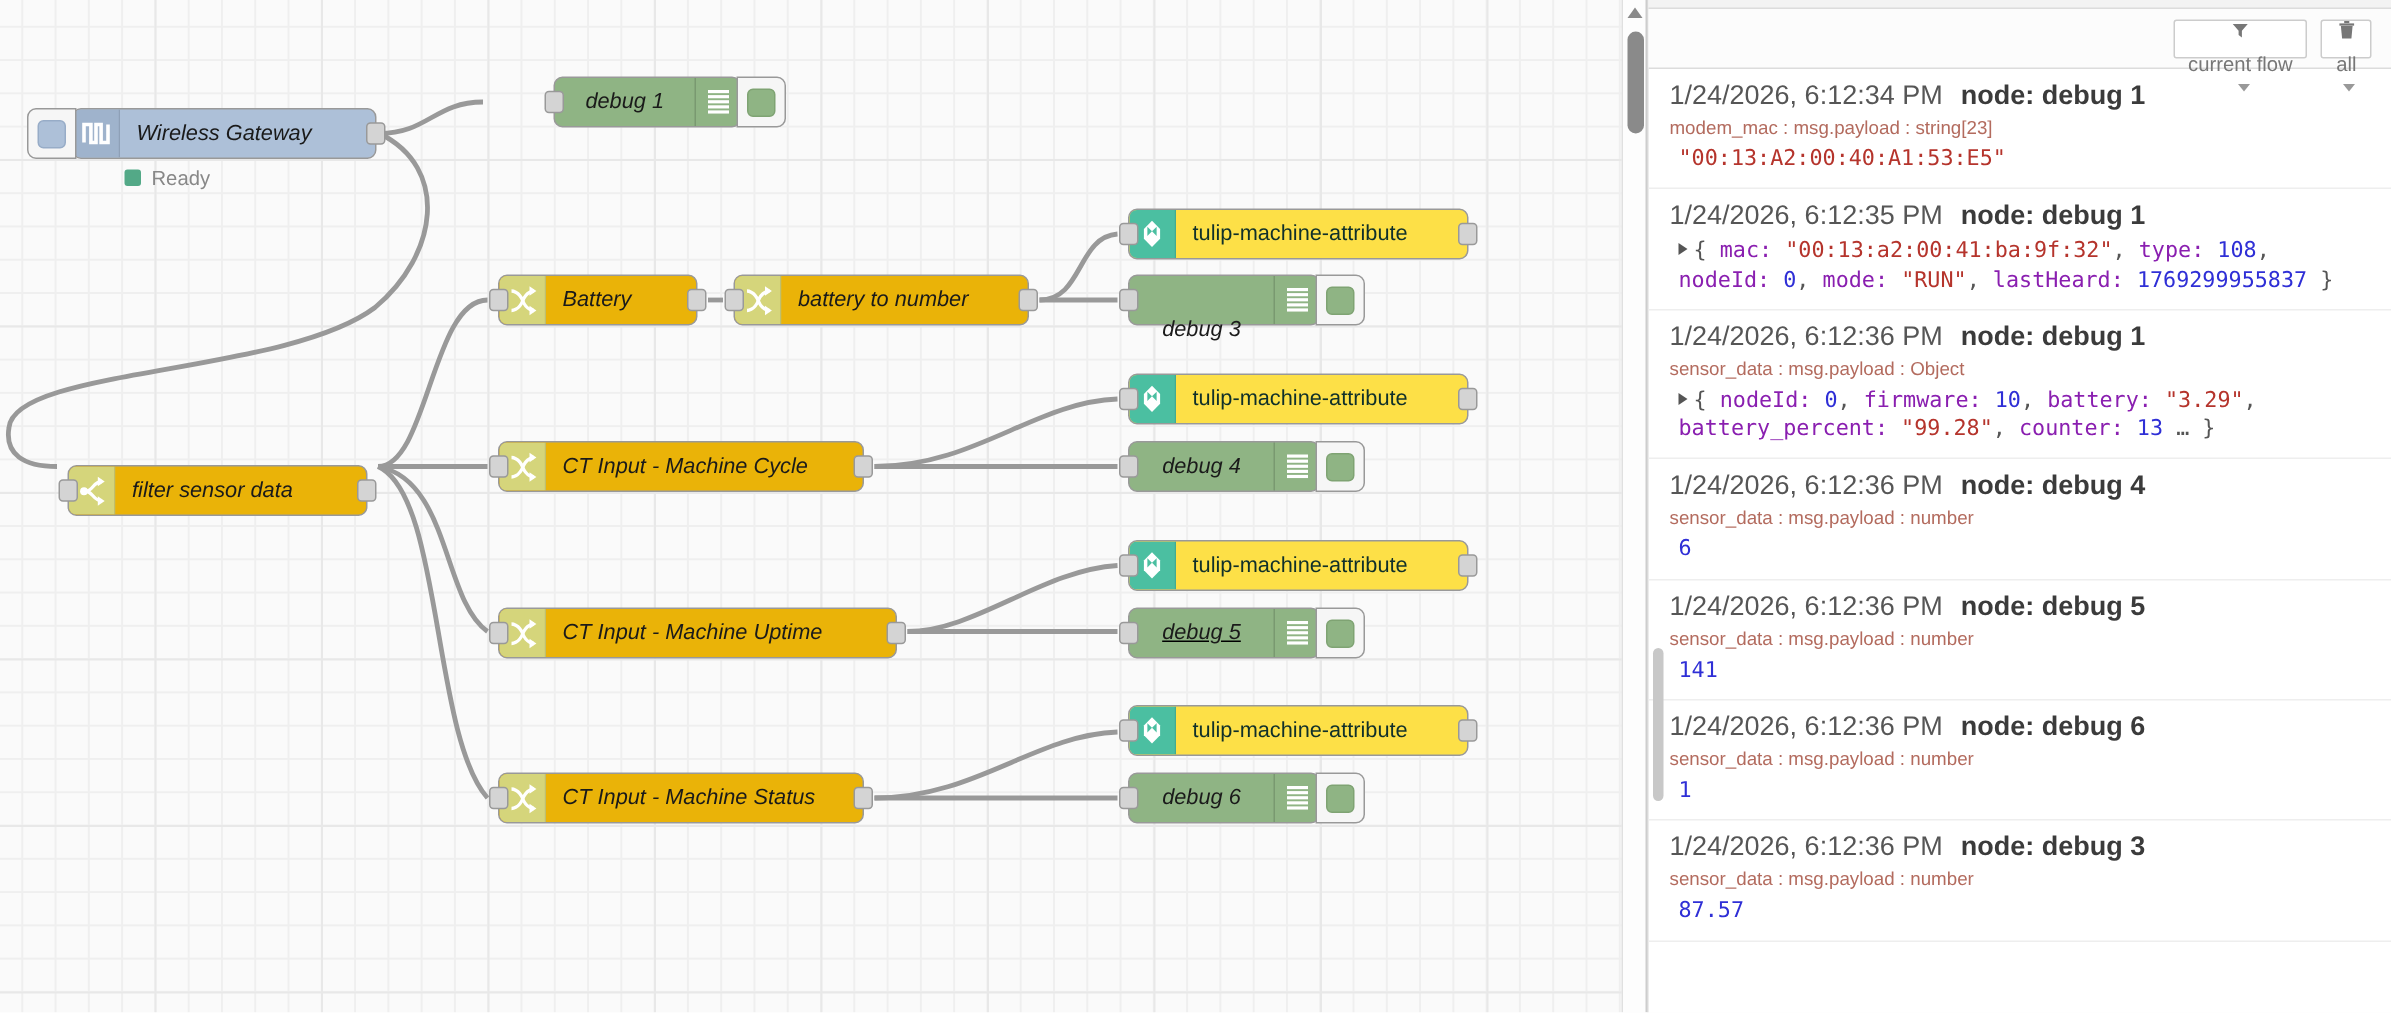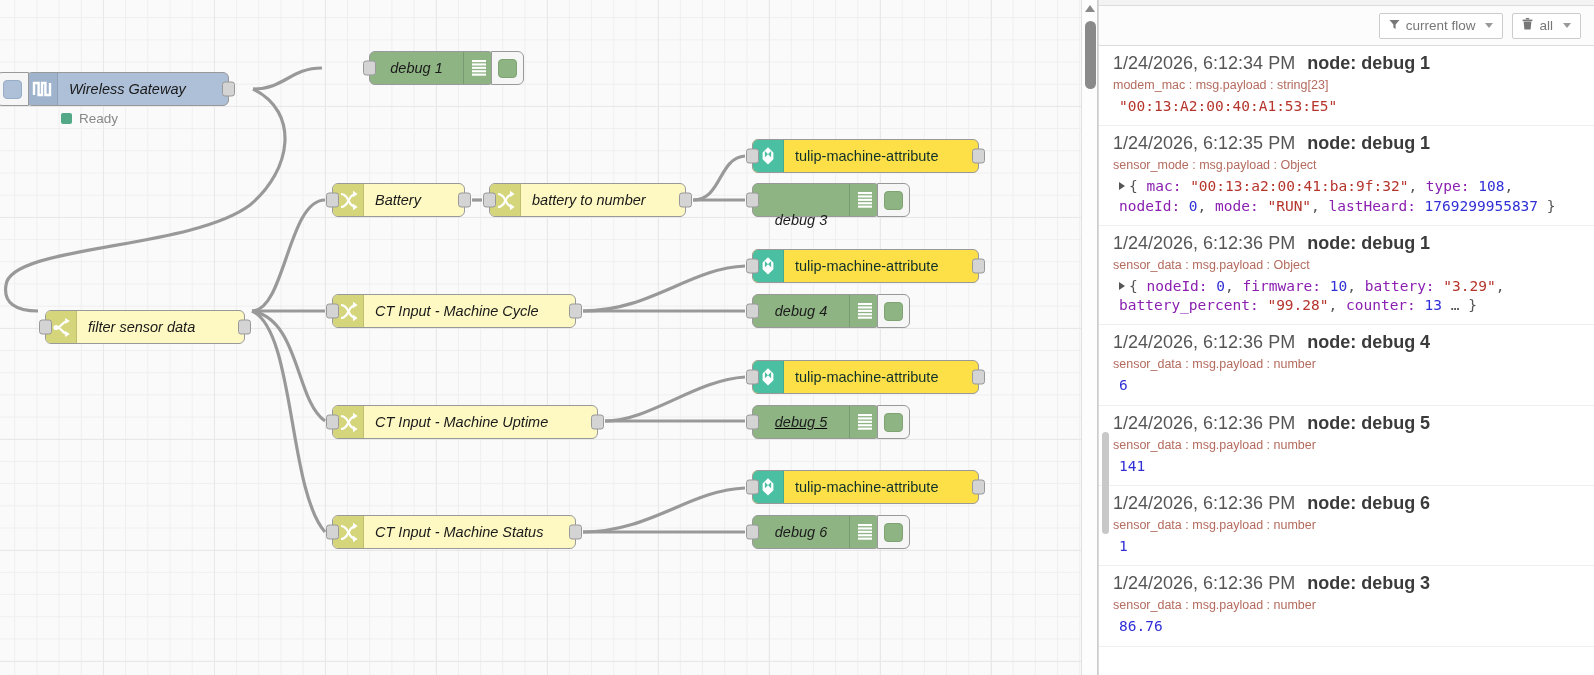--- a/index.html
+++ b/index.html
@@ -69,21 +69,21 @@
     border-radius: 3px;
     top: 50%;
     transform: translateY(-50%);
   }
   .port.in  { left: -7px; }
   .port.out { right: -7px; }
 
   
   .n-gateway { background: #adc0d8; }
   .n-gateway .icon-box { background: #9fb3cc; }
-  .n-func    { background: #fef9c3; }
+  .n-func    { background: #eab308; }
   .n-func .icon-box { background: #d5d57b; }
   .n-tulip   { background: #fde047; }
   .n-tulip .icon-box { background: #4bbfa1; }
   .n-tulip .label { color: #10302a; font-style: normal; }
   .n-debug   { background: #8fb484; }
 
   
   .dbg-lines {
     width: 30px; height: 100%;
     border-left: 1px solid rgba(0,0,0,0.15);
@@ -184,20 +184,21 @@
   .tb-btn {
     height: 26px;
     border: 1px solid #ccc;
     background: #fff;
     border-radius: 2px;
     display: flex; align-items: center; gap: 6px;
     padding: 0 9px;
     font-size: 13.5px;
     color: #777;
     cursor: pointer;
+    flex-direction: column;
   }
   .tb-btn .caret {
     width: 0; height: 0;
     border-left: 4.5px solid transparent;
     border-right: 4.5px solid transparent;
     border-top: 5.5px solid #999;
     margin-left: 4px;
   }
   #msgs {
     flex: 1 1 auto;
@@ -288,21 +289,21 @@
       <path d="M 605,421 C 650,421 695,380 745,377"></path>
 
       <path d="M 605,421 L 745,421"></path>
 
       <path d="M 583,532 C 650,532 690,490 745,488"></path>
 
       <path d="M 583,532 L 745,532"></path>
     </svg>
 
     <div id="nodes-layer">
-        <div class="node n-gateway" style="left: 26px; top: 72px; width: 203px;">
+        <div class="node n-gateway" style="left: 48px; top: 72px; width: 203px;">
           <div class="gw-btn">
             <i></i>
           </div>
           <div class="icon-box">
             <svg width="20" height="20" viewBox="0 0 20 20">
               <path d="M2 16 L2 4 L6.6 4 L6.6 16 L10 16 L10 4 L13.4 4 L13.4 16 L18 16 L18 4" stroke="#fff" stroke-width="2.4" fill="none" stroke-linejoin="miter"></path>
             </svg>
           </div>
           <div class="label">Wireless Gateway</div>
           <div class="port out"></div>
@@ -557,21 +558,20 @@
       <div id="sb-scroll">
         <div class="thumb"></div>
       </div>
     <div class="msg">
           <div class="msg-head"><span class="ts">1/24/2026, 6:12:34 PM</span><span class="nd">node: debug 1</span></div>
           <div class="msg-topic">modem_mac : msg.payload : string[23]</div>
           <div class="msg-body"><span class="v-string">"00:13:A2:00:40:A1:53:E5"</span></div>
         </div>
         <div class="msg">
           <div class="msg-head"><span class="ts">1/24/2026, 6:12:35 PM</span><span class="nd">node: debug 1</span></div>
-          <div class="msg-topic">sensor_mode : msg.payload : Object</div>
           <div class="msg-body"><span class="expander"></span><span class="punc">{ </span><span class="k">mac: </span><span class="v-string">"00:13:a2:00:41:ba:9f:32"</span><span class="punc">, </span><span class="k">type: </span><span class="v-number">108</span><span class="punc">, </span><span class="k">nodeId: </span><span class="v-number">0</span><span class="punc">, </span><span class="k">mode: </span><span class="v-string">"RUN"</span><span class="punc">, </span><span class="k">lastHeard: </span><span class="v-number">1769299955837</span><span class="punc"> }</span></div>
         </div>
         <div class="msg">
           <div class="msg-head"><span class="ts">1/24/2026, 6:12:36 PM</span><span class="nd">node: debug 1</span></div>
           <div class="msg-topic">sensor_data : msg.payload : Object</div>
           <div class="msg-body"><span class="expander"></span><span class="punc">{ </span><span class="k">nodeId: </span><span class="v-number">0</span><span class="punc">, </span><span class="k">firmware: </span><span class="v-number">10</span><span class="punc">, </span><span class="k">battery: </span><span class="v-string">"3.29"</span><span class="punc">, </span><span class="k">battery_percent: </span><span class="v-string">"99.28"</span><span class="punc">, </span><span class="k">counter: </span><span class="v-number">13</span><span class="punc"> … }</span></div>
         </div>
         <div class="msg">
           <div class="msg-head"><span class="ts">1/24/2026, 6:12:36 PM</span><span class="nd">node: debug 4</span></div>
           <div class="msg-topic">sensor_data : msg.payload : number</div>
@@ -583,18 +583,18 @@
           <div class="msg-body"><span class="v-number">141</span></div>
         </div>
         <div class="msg">
           <div class="msg-head"><span class="ts">1/24/2026, 6:12:36 PM</span><span class="nd">node: debug 6</span></div>
           <div class="msg-topic">sensor_data : msg.payload : number</div>
           <div class="msg-body"><span class="v-number">1</span></div>
         </div>
         <div class="msg">
           <div class="msg-head"><span class="ts">1/24/2026, 6:12:36 PM</span><span class="nd">node: debug 3</span></div>
           <div class="msg-topic">sensor_data : msg.payload : number</div>
-          <div class="msg-body"><span class="v-number">86.76</span></div>
+          <div class="msg-body"><span class="v-number">87.57</span></div>
         </div>
       </div>
   </div>
 
 </div>
 
 </body></html>

